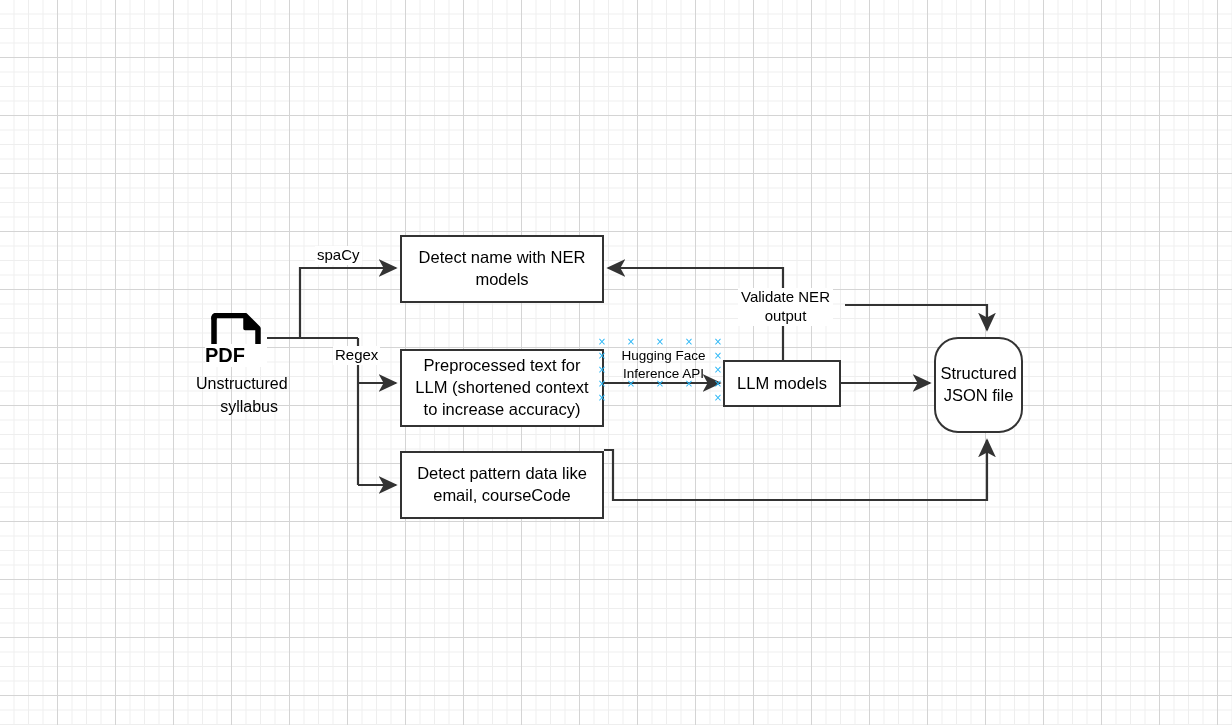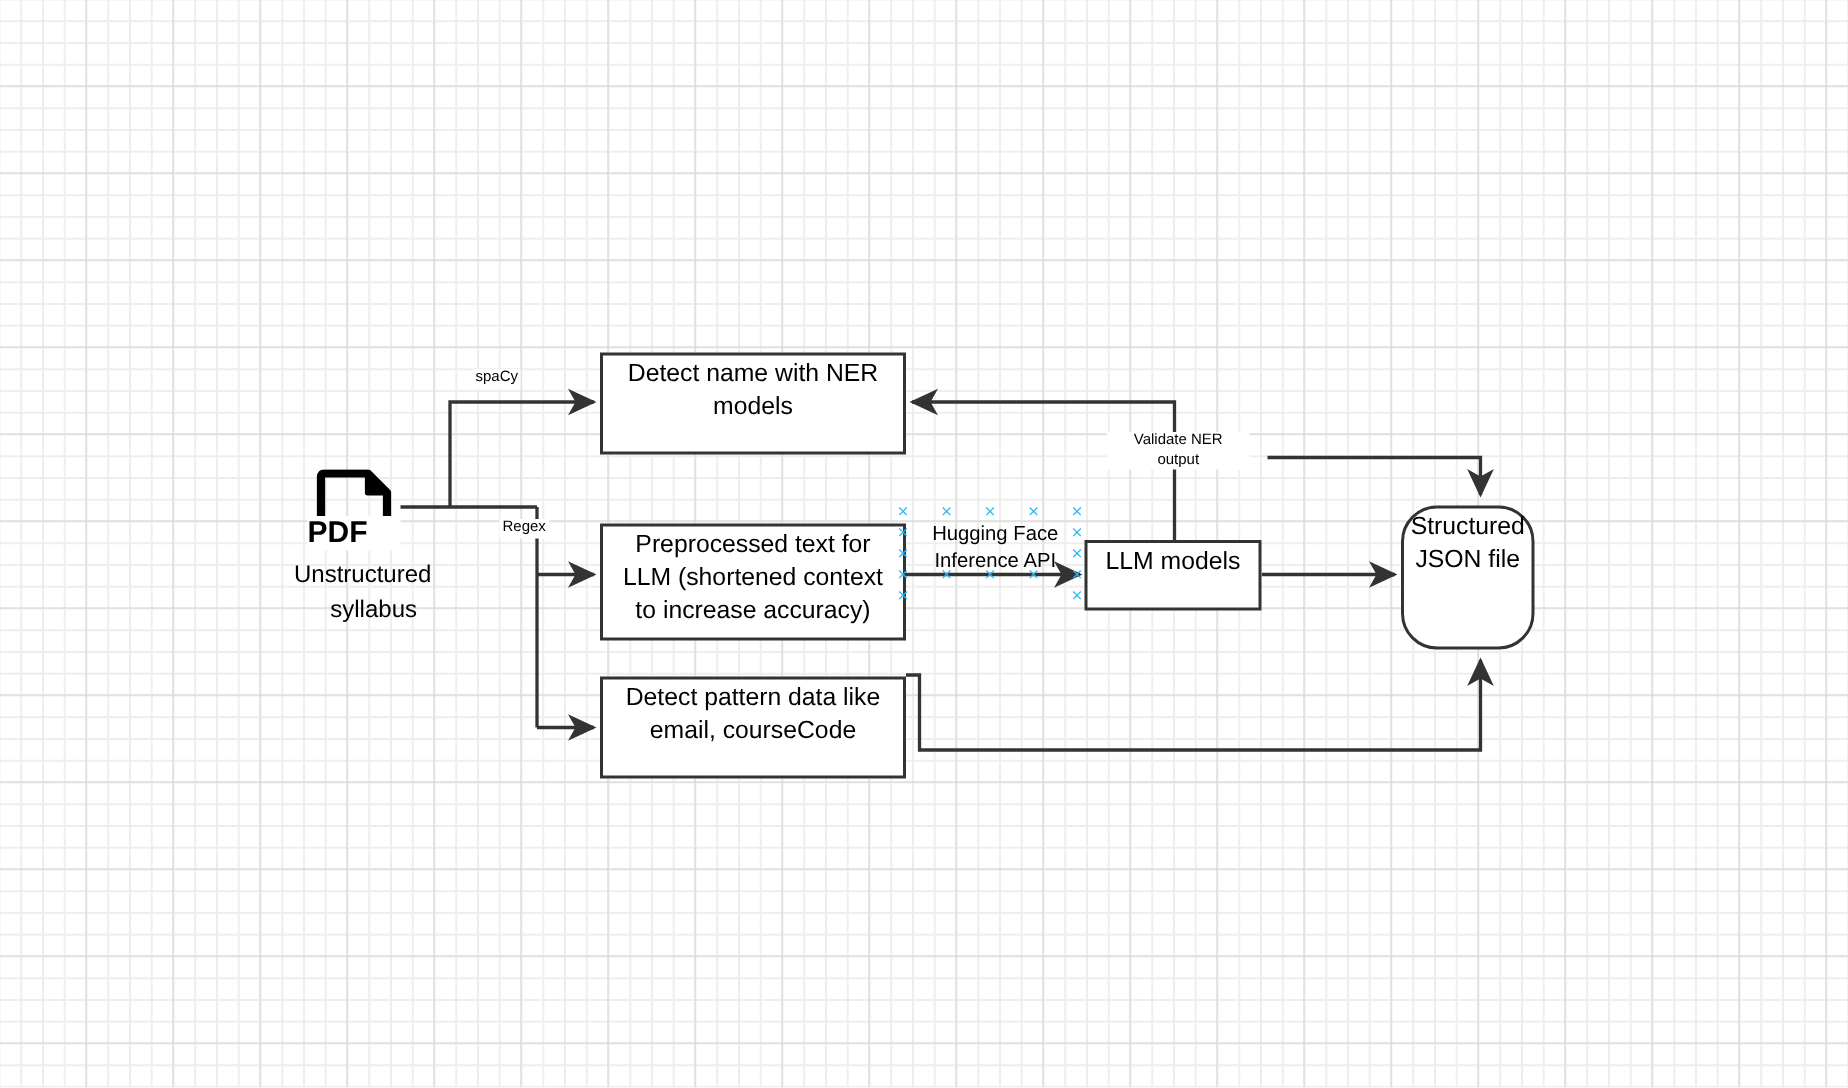--- a/index.html
+++ b/index.html
@@ -36,32 +36,33 @@
     width: 1232px;
     height: 725px;
     pointer-events: none;
   }
   .node {
     position: absolute;
     box-sizing: border-box;
     border: 2px solid #333333;
     background: #ffffff;
     display: flex;
+    align-items: center;
     justify-content: center;
     text-align: center;
     color: #000000;
     font-size: 16.5px;
     line-height: 1.32;
     padding: 2px 6px;
   }
   .edge-label {
     position: absolute;
     background: #ffffff;
     color: #000000;
-    font-size: 10px;
+    font-size: 15px;
     line-height: 1.25;
     text-align: center;
     white-space: pre-line;
     padding: 0 2px;
   }
   .pdf-icon {
     position: absolute;
     left: 209px;
     top: 313px;
     width: 54px;

